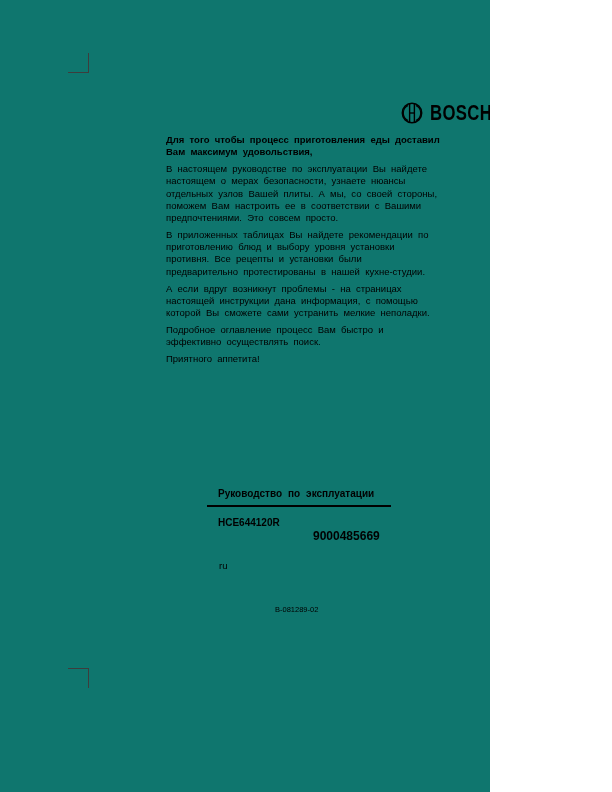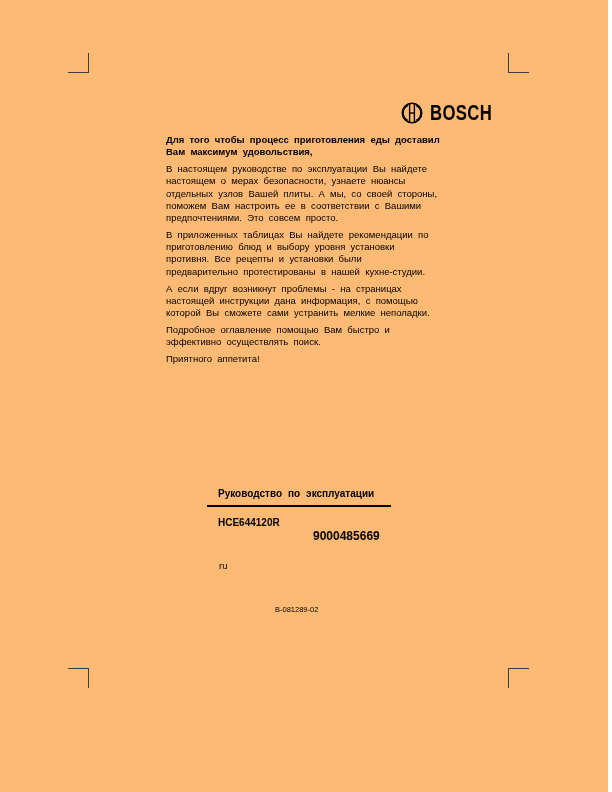--- a/index.html
+++ b/index.html
@@ -2,23 +2,23 @@
 <html><head>
 <meta charset="utf-8">
 <style>
   html, body {
     margin: 0;
     padding: 0;
     background: #ffffff;
   }
   .page {
     position: relative;
-    width: 608px;
+    width: 490px;
     height: 792px;
-    background: #fdba74;
+    background: #0f766e;
     overflow: hidden;
     font-family: "Liberation Sans", sans-serif;
     color: #000000;
   }
 
   
   .crop-mark { position: absolute; width: 20px; height: 19px; }
   .crop-tl { left: 68px;  top: 53px;  border-right: 1.3px solid #3d3d3d; border-bottom: 1.3px solid #3d3d3d; }
   .crop-tr { left: 508px; top: 53px;  border-left: 1.3px solid #3d3d3d;  border-bottom: 1.3px solid #3d3d3d; }
   .crop-bl { left: 68px;  top: 668px; border-right: 1.3px solid #3d3d3d; border-top: 1.3px solid #3d3d3d; }
@@ -148,21 +148,21 @@
           <div class="line">приготовлению блюд и выбору уровня установки</div>
           <div class="line">противня. Все рецепты и установки были</div>
           <div class="line">предварительно протестированы в нашей кухне-студии.</div>
         </div>
         <div class="para">
           <div class="line">А если вдруг возникнут проблемы - на страницах</div>
           <div class="line">настоящей инструкции дана информация, с помощью</div>
           <div class="line">которой Вы сможете сами устранить мелкие неполадки.</div>
         </div>
         <div class="para">
-          <div class="line">Подробное оглавление помощью Вам быстро и</div>
+          <div class="line">Подробное оглавление процесс Вам быстро и</div>
           <div class="line">эффективно осуществлять поиск.</div>
         </div>
       </div>
     <div class="closing">Приятного аппетита!</div>
   </div>
 
   <div class="doc-title">Руководство по эксплуатации</div>
   <div class="title-rule"></div>
   <div class="model">HCE644120R</div>
   <div class="lang">ru</div>

